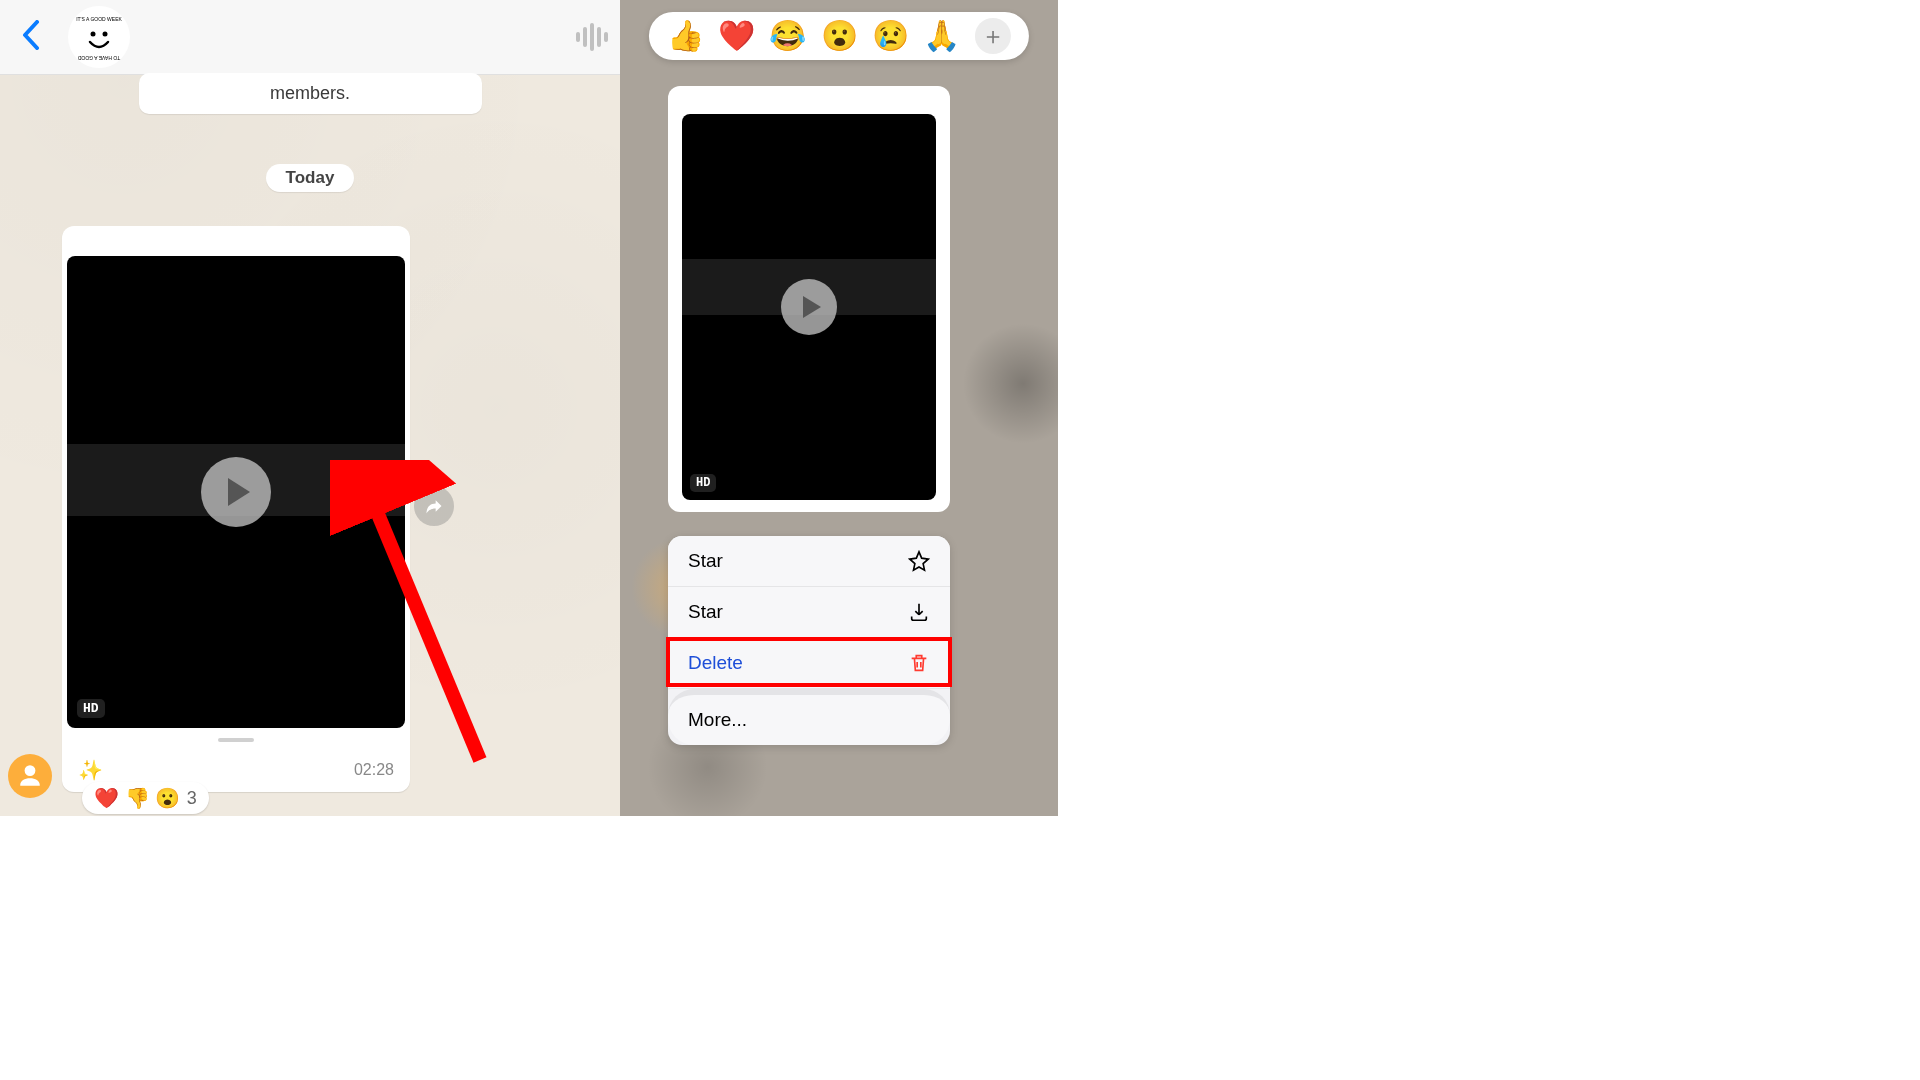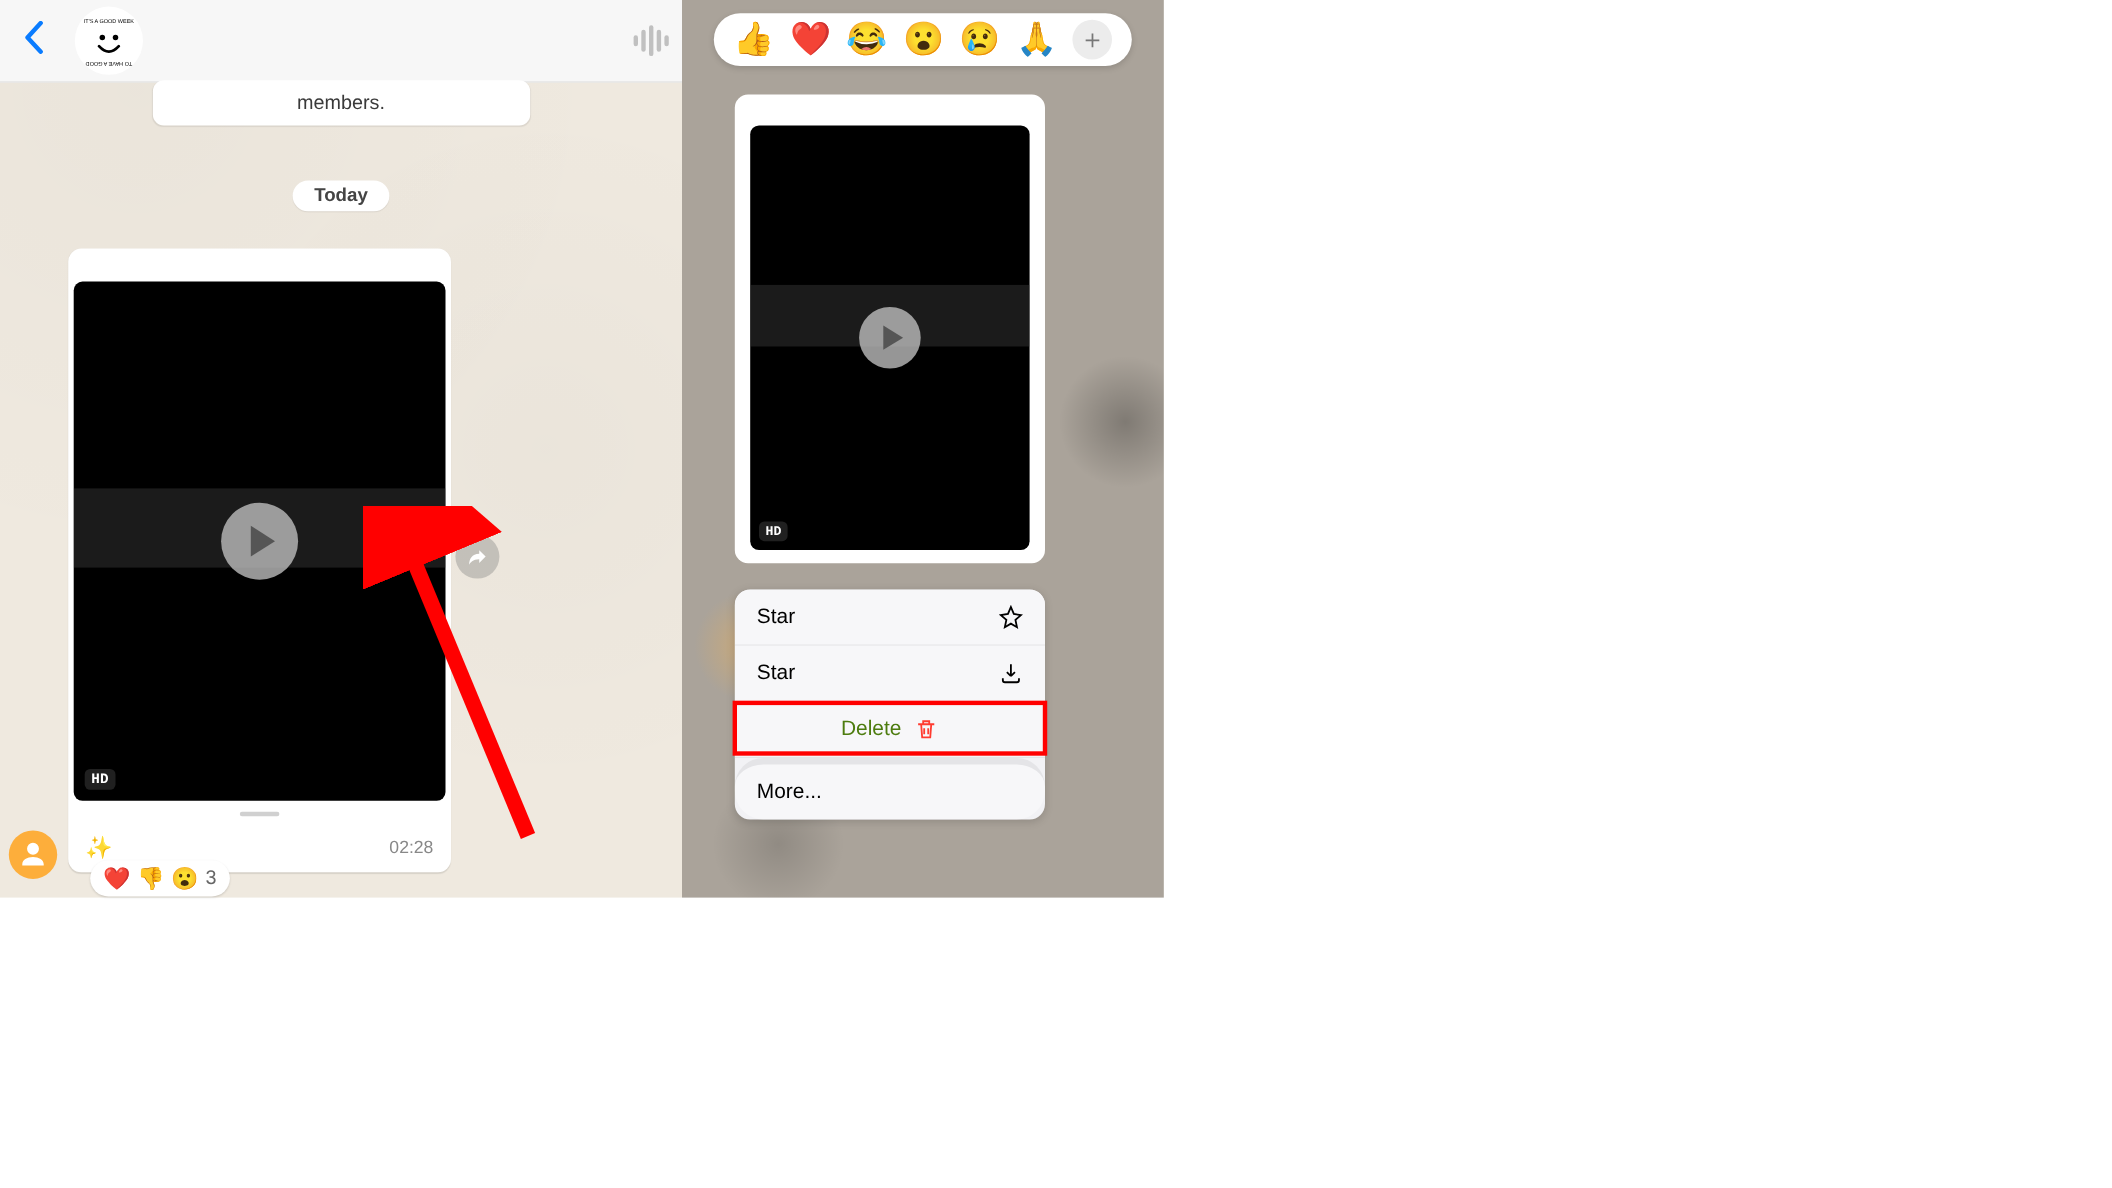--- a/index.html
+++ b/index.html
@@ -306,21 +306,21 @@
     .menu-item{
       display:flex;
       align-items:center;
       justify-content:space-between;
       padding:14px 20px;
       font-size:19px;
       border-bottom:1px solid rgba(0,0,0,0.07);
       background:#f7f7f9;
       gap:12px;
     }
-    .menu-item.danger{ color:#4d7c0f;justify-content:center;}
+    .menu-item.danger{ color:#1d4ed8;}
     .menu-item.more-sep{ border-top:6px solid #e4e4e7; border-bottom:none;border-radius:26px;}
     .menu-item svg{ width:22px; height:22px; }
     .menu-item.danger svg{ stroke:#ff3b30; }
 
     
     .red-box{
       position:absolute;
       border:4px solid #ff0000;
       pointer-events:none;
     }

